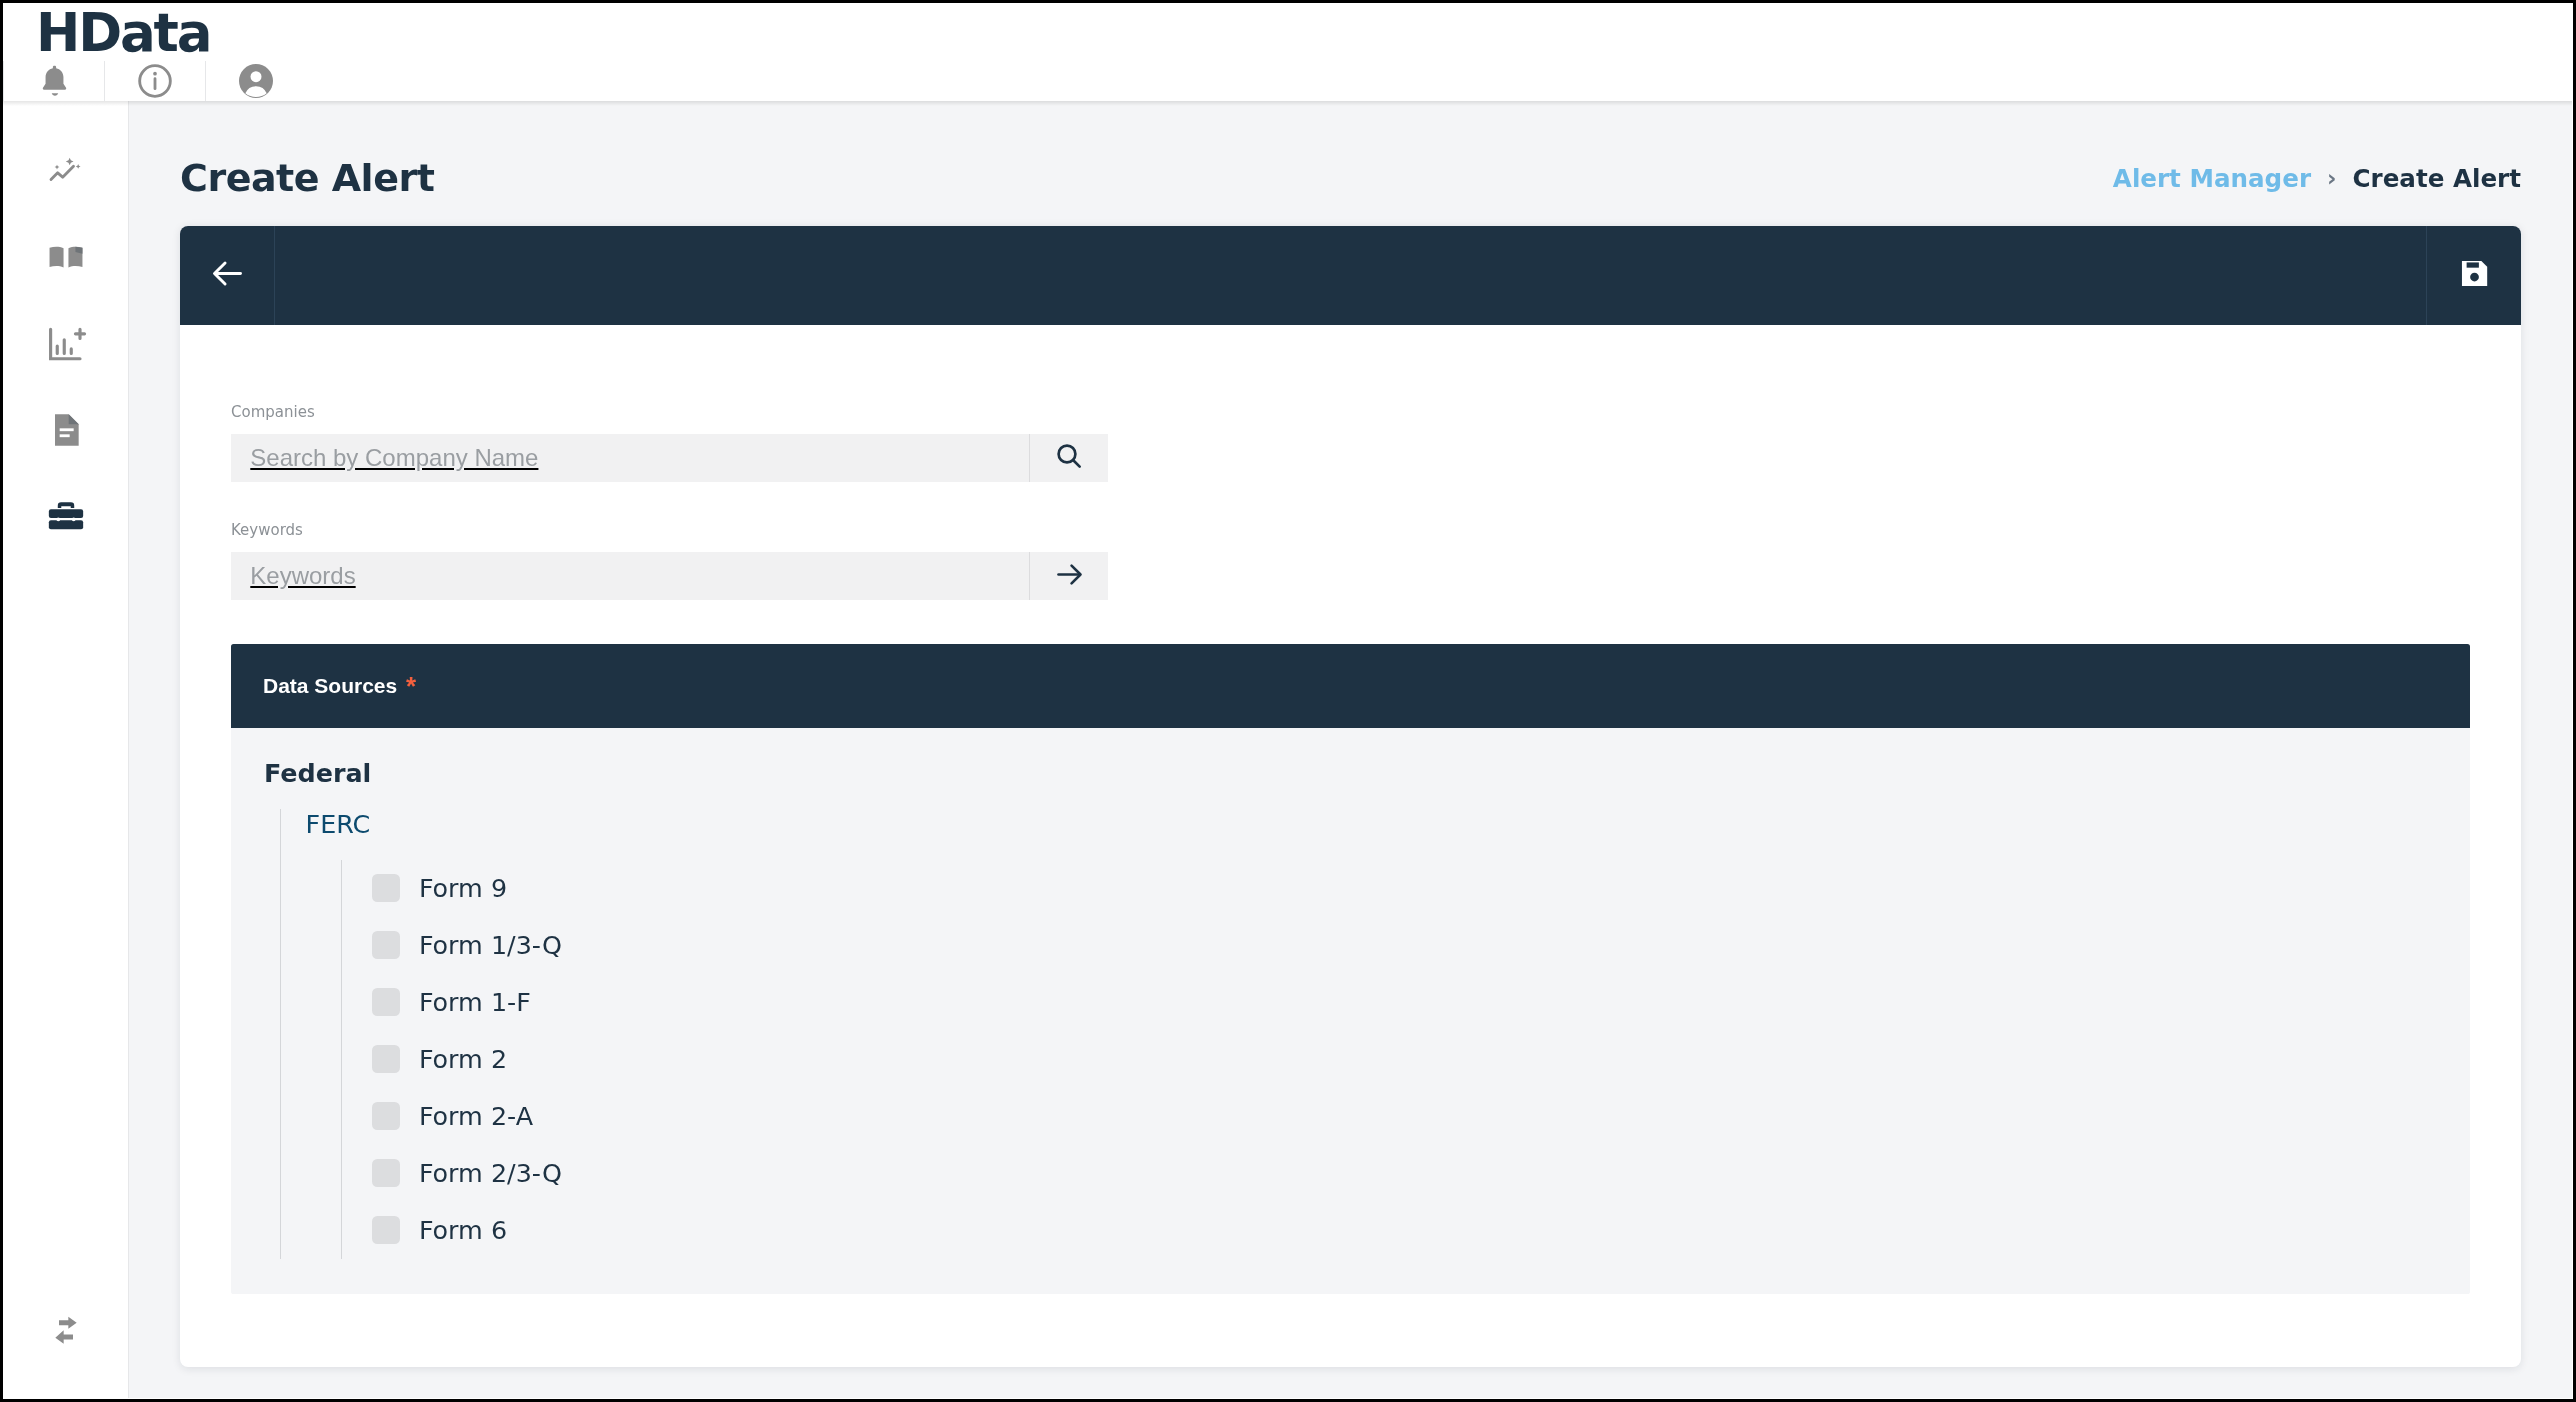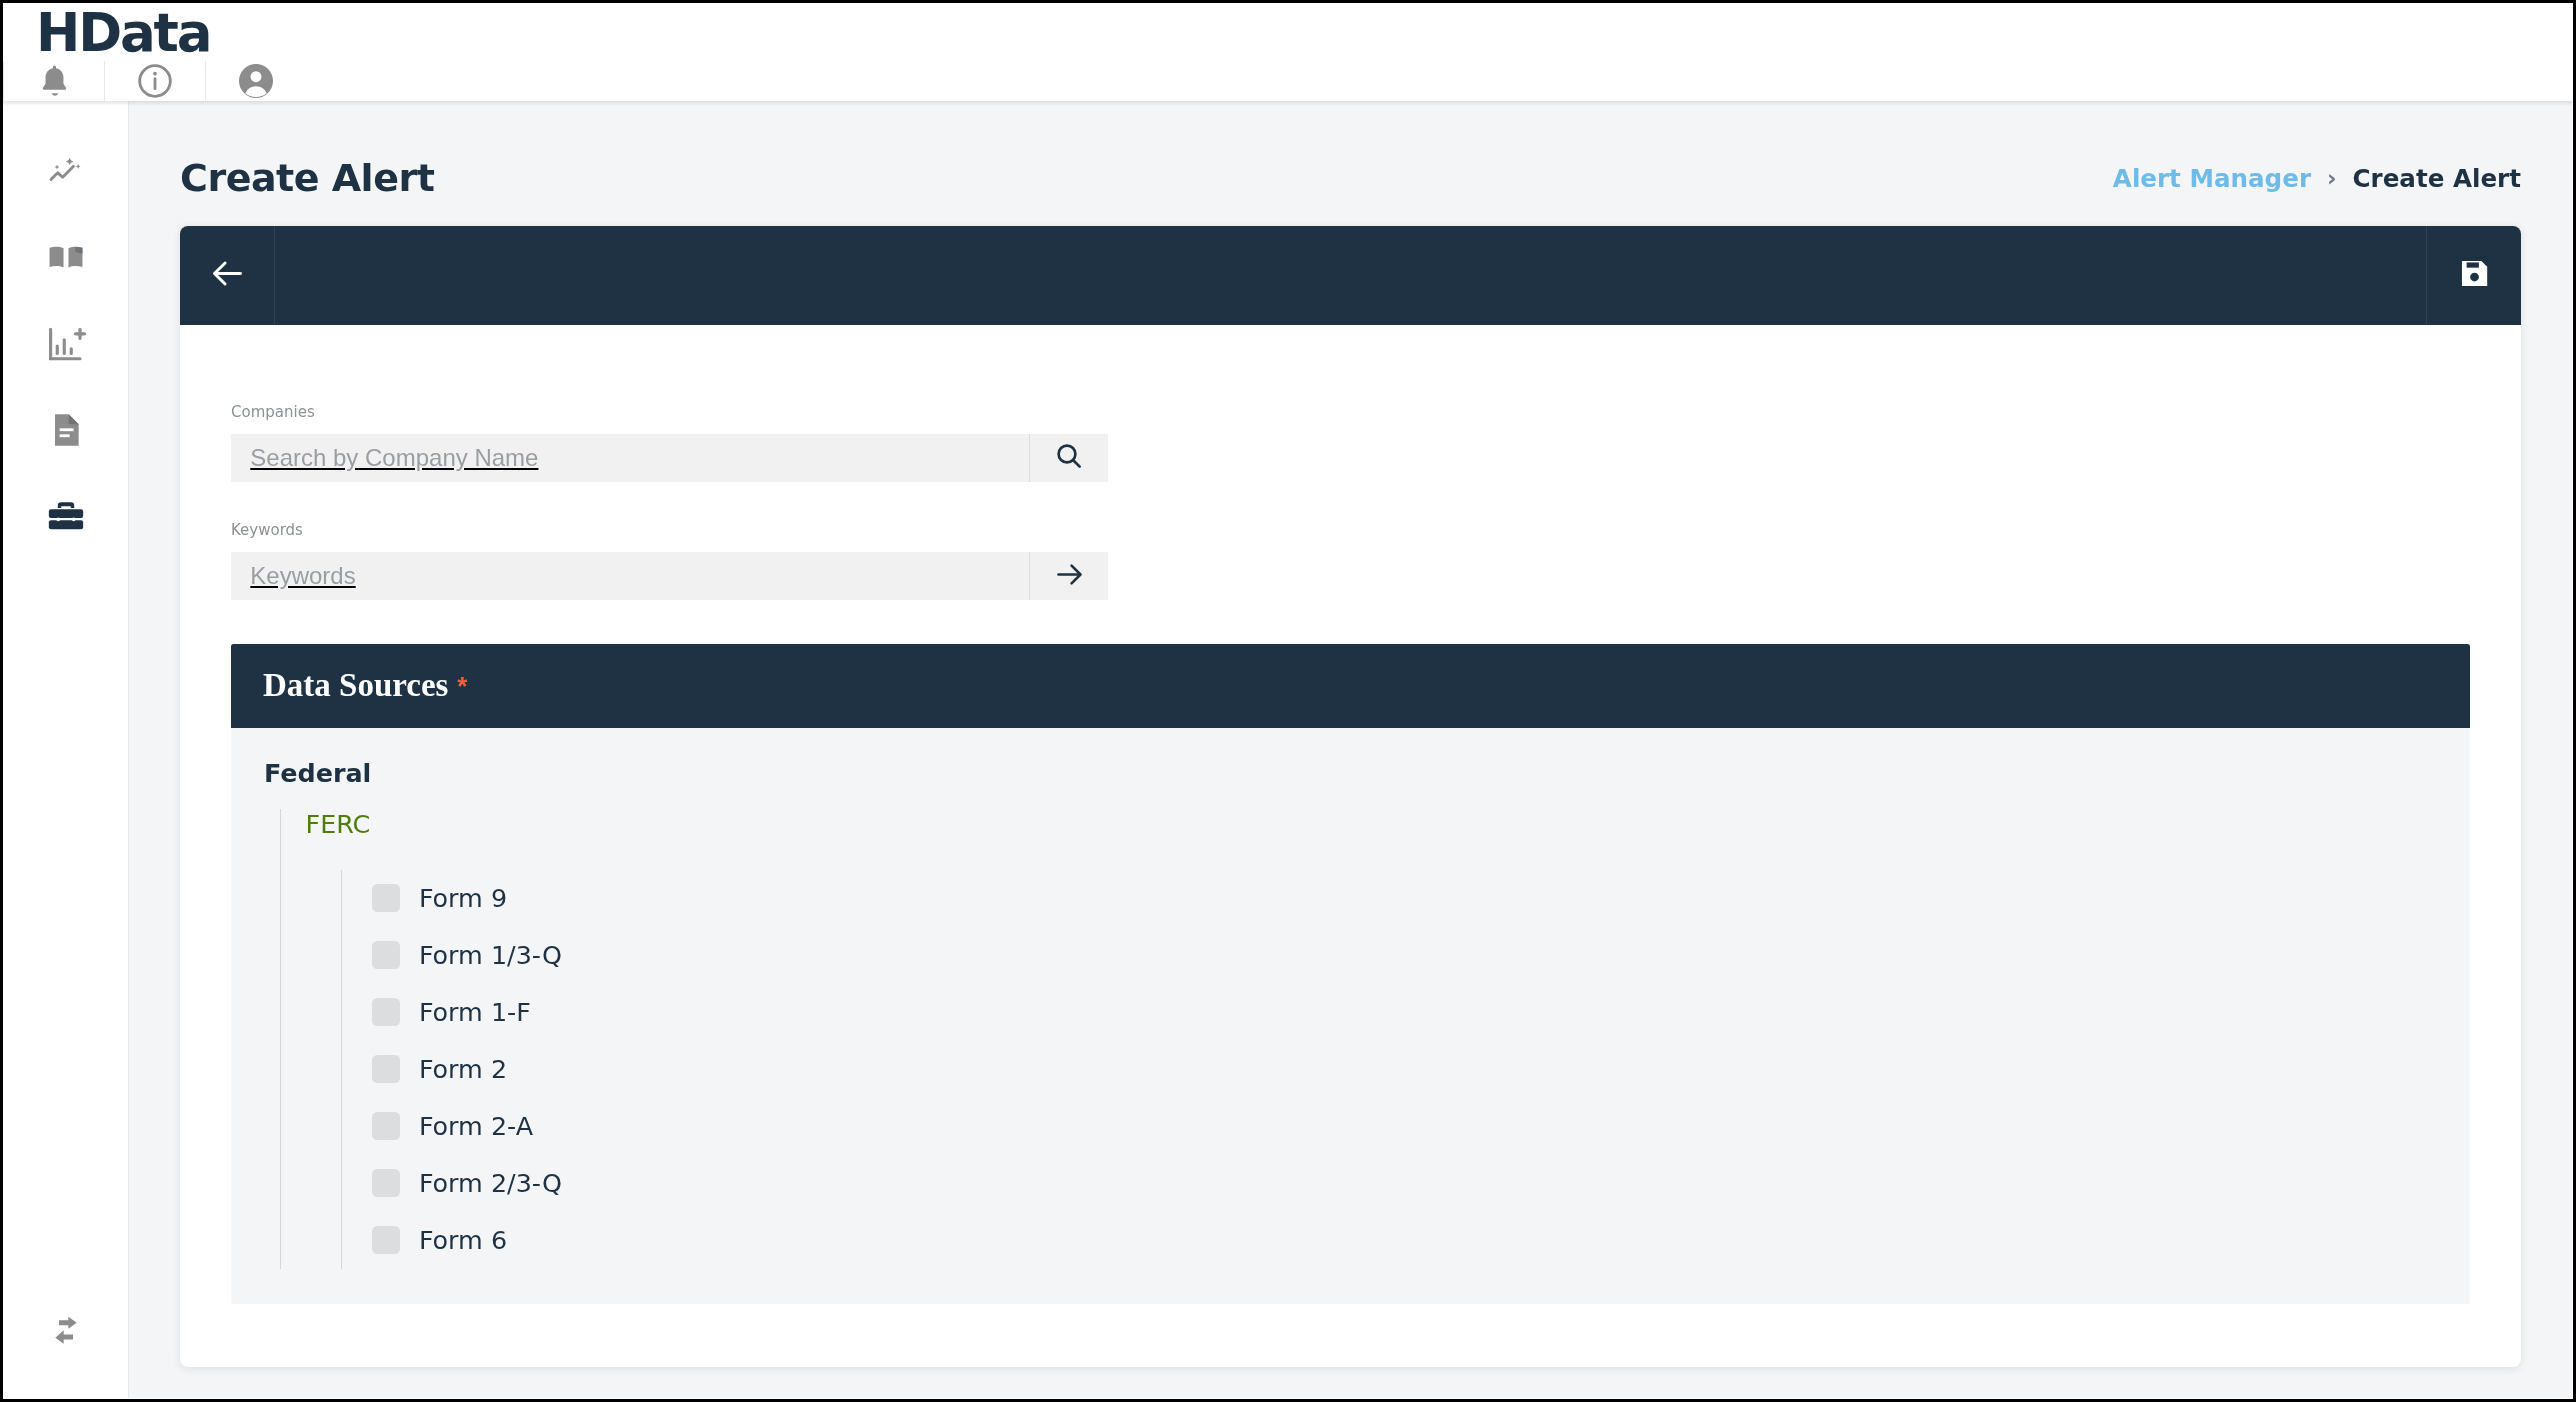--- a/index.html
+++ b/index.html
@@ -206,22 +206,22 @@
     overflow: hidden;
   }
   .ds-header {
     background: #1e3243;
     height: 84px;
     display: flex;
     align-items: center;
     padding-left: 32px;
   }
   .ds-header-title {
-    font-family: Liberation Serif, serif;
-    font-size: 33px;
+    font-family: Liberation Sans, sans-serif;
+    font-size: 21px;
     font-weight: 700;
     color: #ffffff;
   }
   .req-star {
     color: #f4603e;
     font-size: 26px;
     font-weight: 700;
     margin-left: 8.8px;
     line-height: 1;
   }
@@ -239,22 +239,22 @@
     margin-bottom: 21px;
   }
   .tree-l2-wrap {
     margin-left: 49px;
     border-left: 1.8px solid #d4d6d9;
     padding-left: 24.6px;
   }
   .tree-l2 {
     font-family: "DejaVu Sans", sans-serif;
     font-size: 25.4px;
-    color: #4d7c0f;
-    margin-bottom: 31px;
+    color: #0c4a6e;
+    margin-bottom: 21px;
   }
   .tree-l3-wrap {
     margin-left: 35px;
     border-left: 1.8px solid #d4d6d9;
     padding-left: 30px;
   }
   .tree-item {
     display: flex;
     align-items: center;
     gap: 19.3px;

